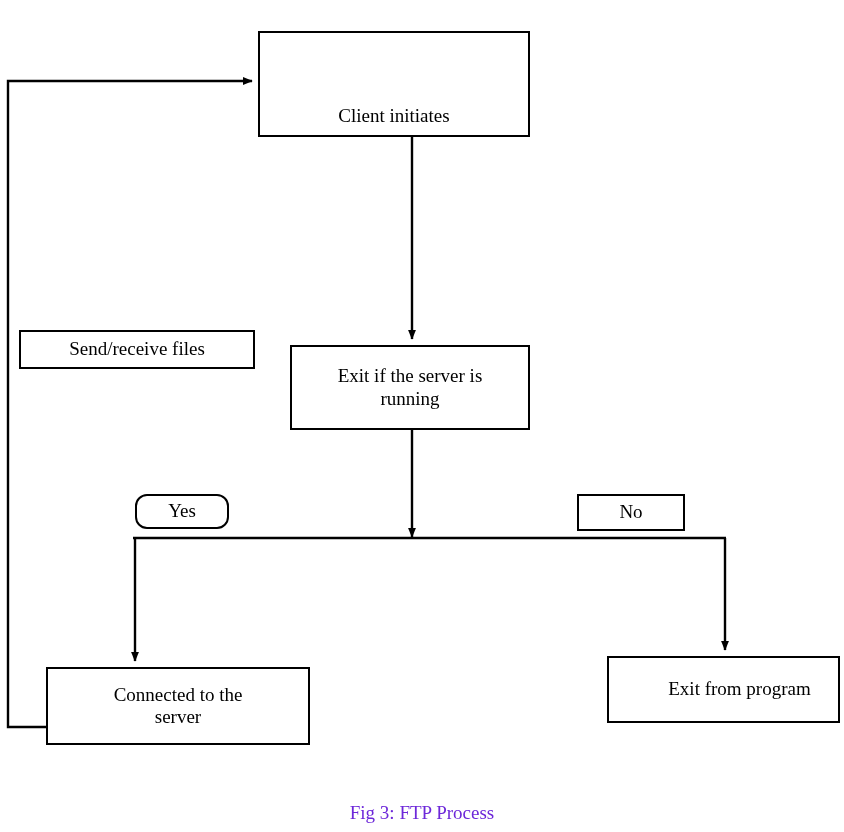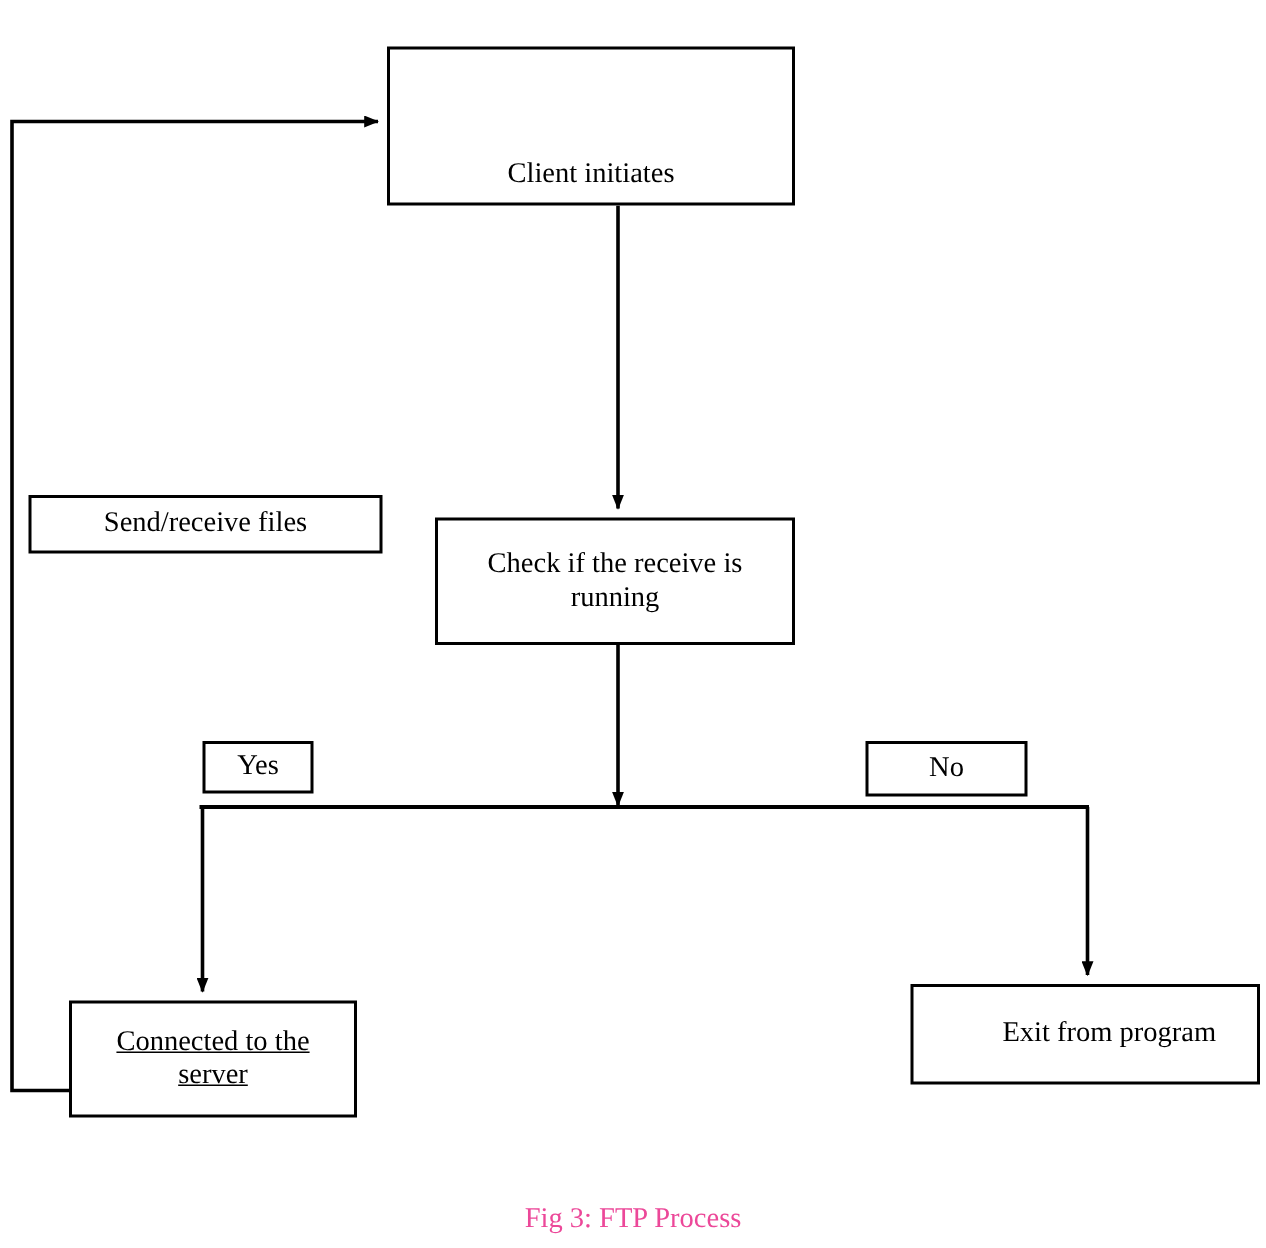--- a/index.html
+++ b/index.html
@@ -49,49 +49,49 @@
     left: 19px; top: 330px; width: 236px; height: 39px;
     align-items: center;
     font-size: 19px;
   }
   .node-check-server {
     left: 290px; top: 345px; width: 240px; height: 85px;
     align-items: center;
     font-size: 19px;
   }
   .node-yes {
-    left: 135px; top: 494px; width: 74px; height: 35px;
+    left: 135px; top: 494px; width: 94px; height: 35px;
     align-items: center;
     font-size: 19px;
+    border-radius: 12px;
   }
   .node-no {
     left: 577px; top: 494px; width: 108px; height: 37px;
     align-items: center;
     font-size: 19px;
   }
   .node-connected {
-    left: 46px; top: 667px; width: 192px; height: 78px;
+    left: 46px; top: 667px; width: 264px; height: 78px;
     align-items: center;
     font-size: 19px;
-    text-decoration: underline;
   }
   .node-exit {
     left: 607px; top: 656px; width: 233px; height: 67px;
     align-items: center;
     font-size: 19px;
     padding-left: 32px;
   }
   .caption {
     position: absolute;
     left: 0;
     top: 802px;
     width: 844px;
     text-align: center;
     font-size: 19px;
-    color: #ec4899;
+    color: #6d28d9;
   }
 </style>
 </head>
 <body>
 
 <svg id="diagram-canvas" viewBox="0 0 844 832">
   <defs>
     <marker id="arrowhead" markerWidth="10" markerHeight="8" refX="9.2" refY="4" orient="auto" markerUnits="userSpaceOnUse">
       <polygon points="0,0 10,4 0,8" fill="#000000"></polygon>
     </marker>
@@ -124,21 +124,21 @@
 
 <div class="node node-client-initiates">
   <span class="node-label">Client initiates</span>
 </div>
 
 <div class="node node-send-receive-files">
   <span class="node-label">Send/receive files</span>
 </div>
 
 <div class="node node-check-server">
-  <span class="node-label">Check if the receive is
+  <span class="node-label">Exit if the server is
 running</span>
 </div>
 
 <div class="node node-yes">
   <span class="node-label">Yes</span>
 </div>
 
 <div class="node node-no">
   <span class="node-label">No</span>
 </div>

